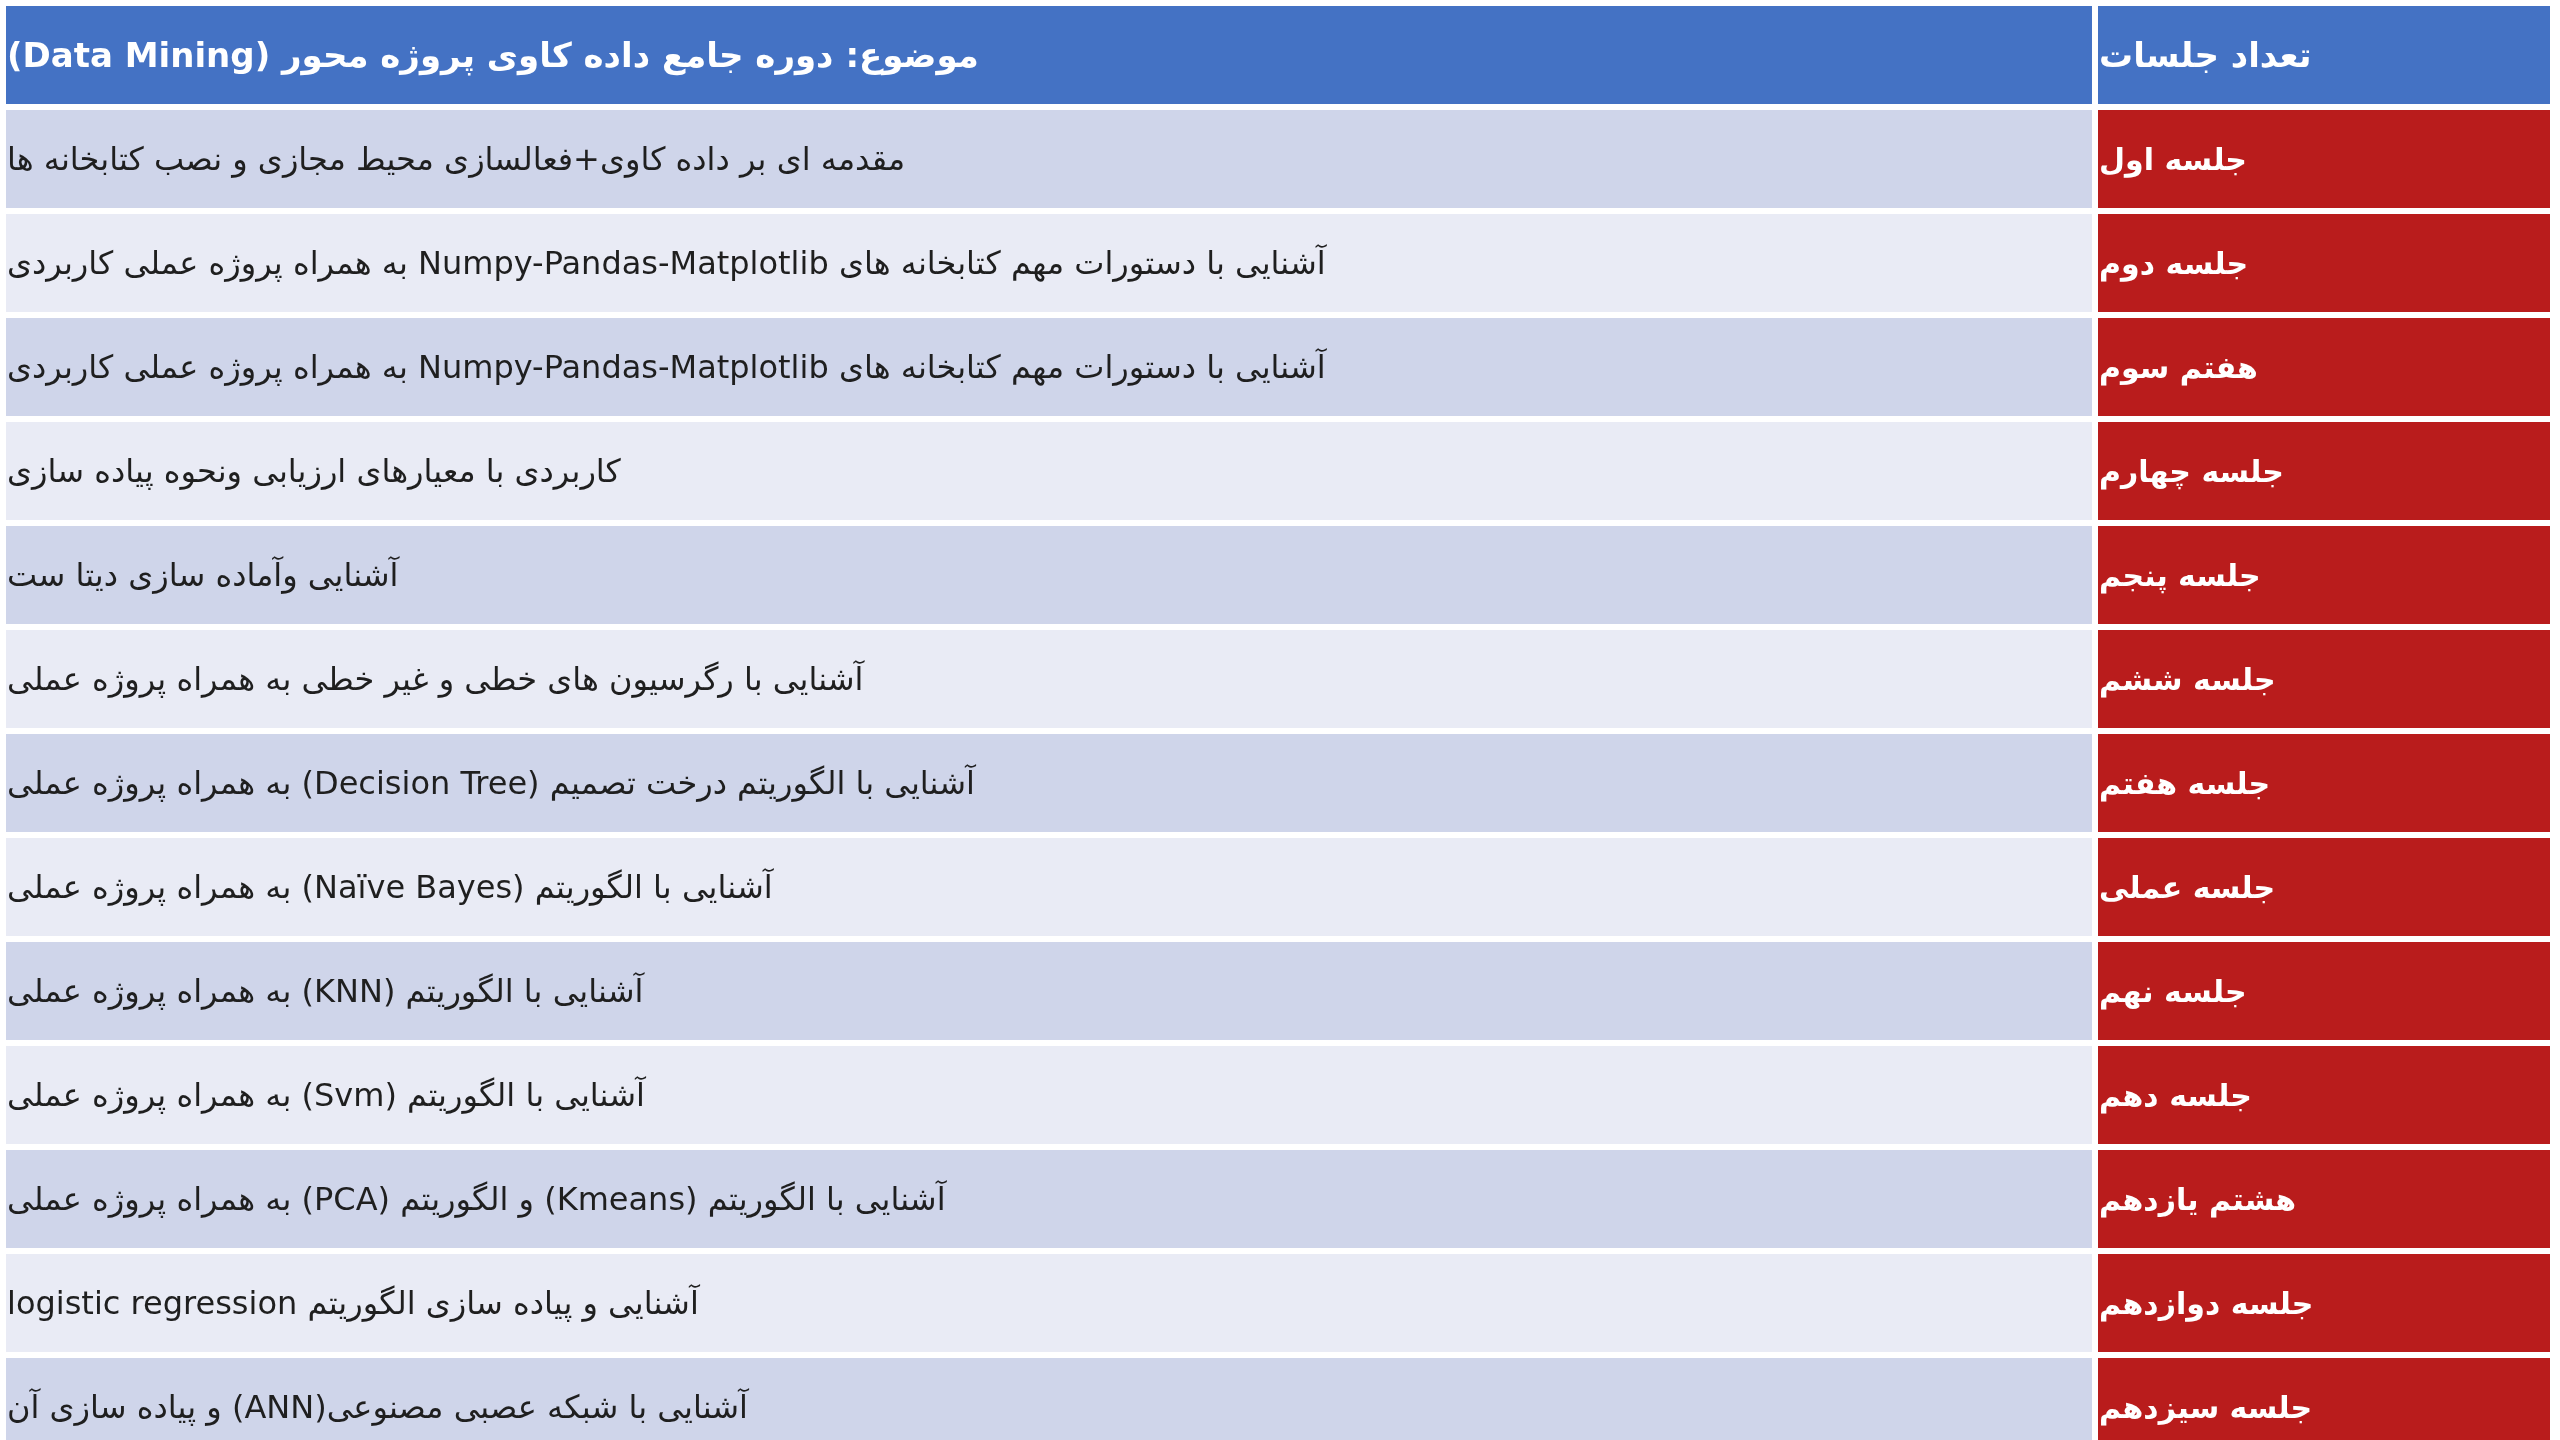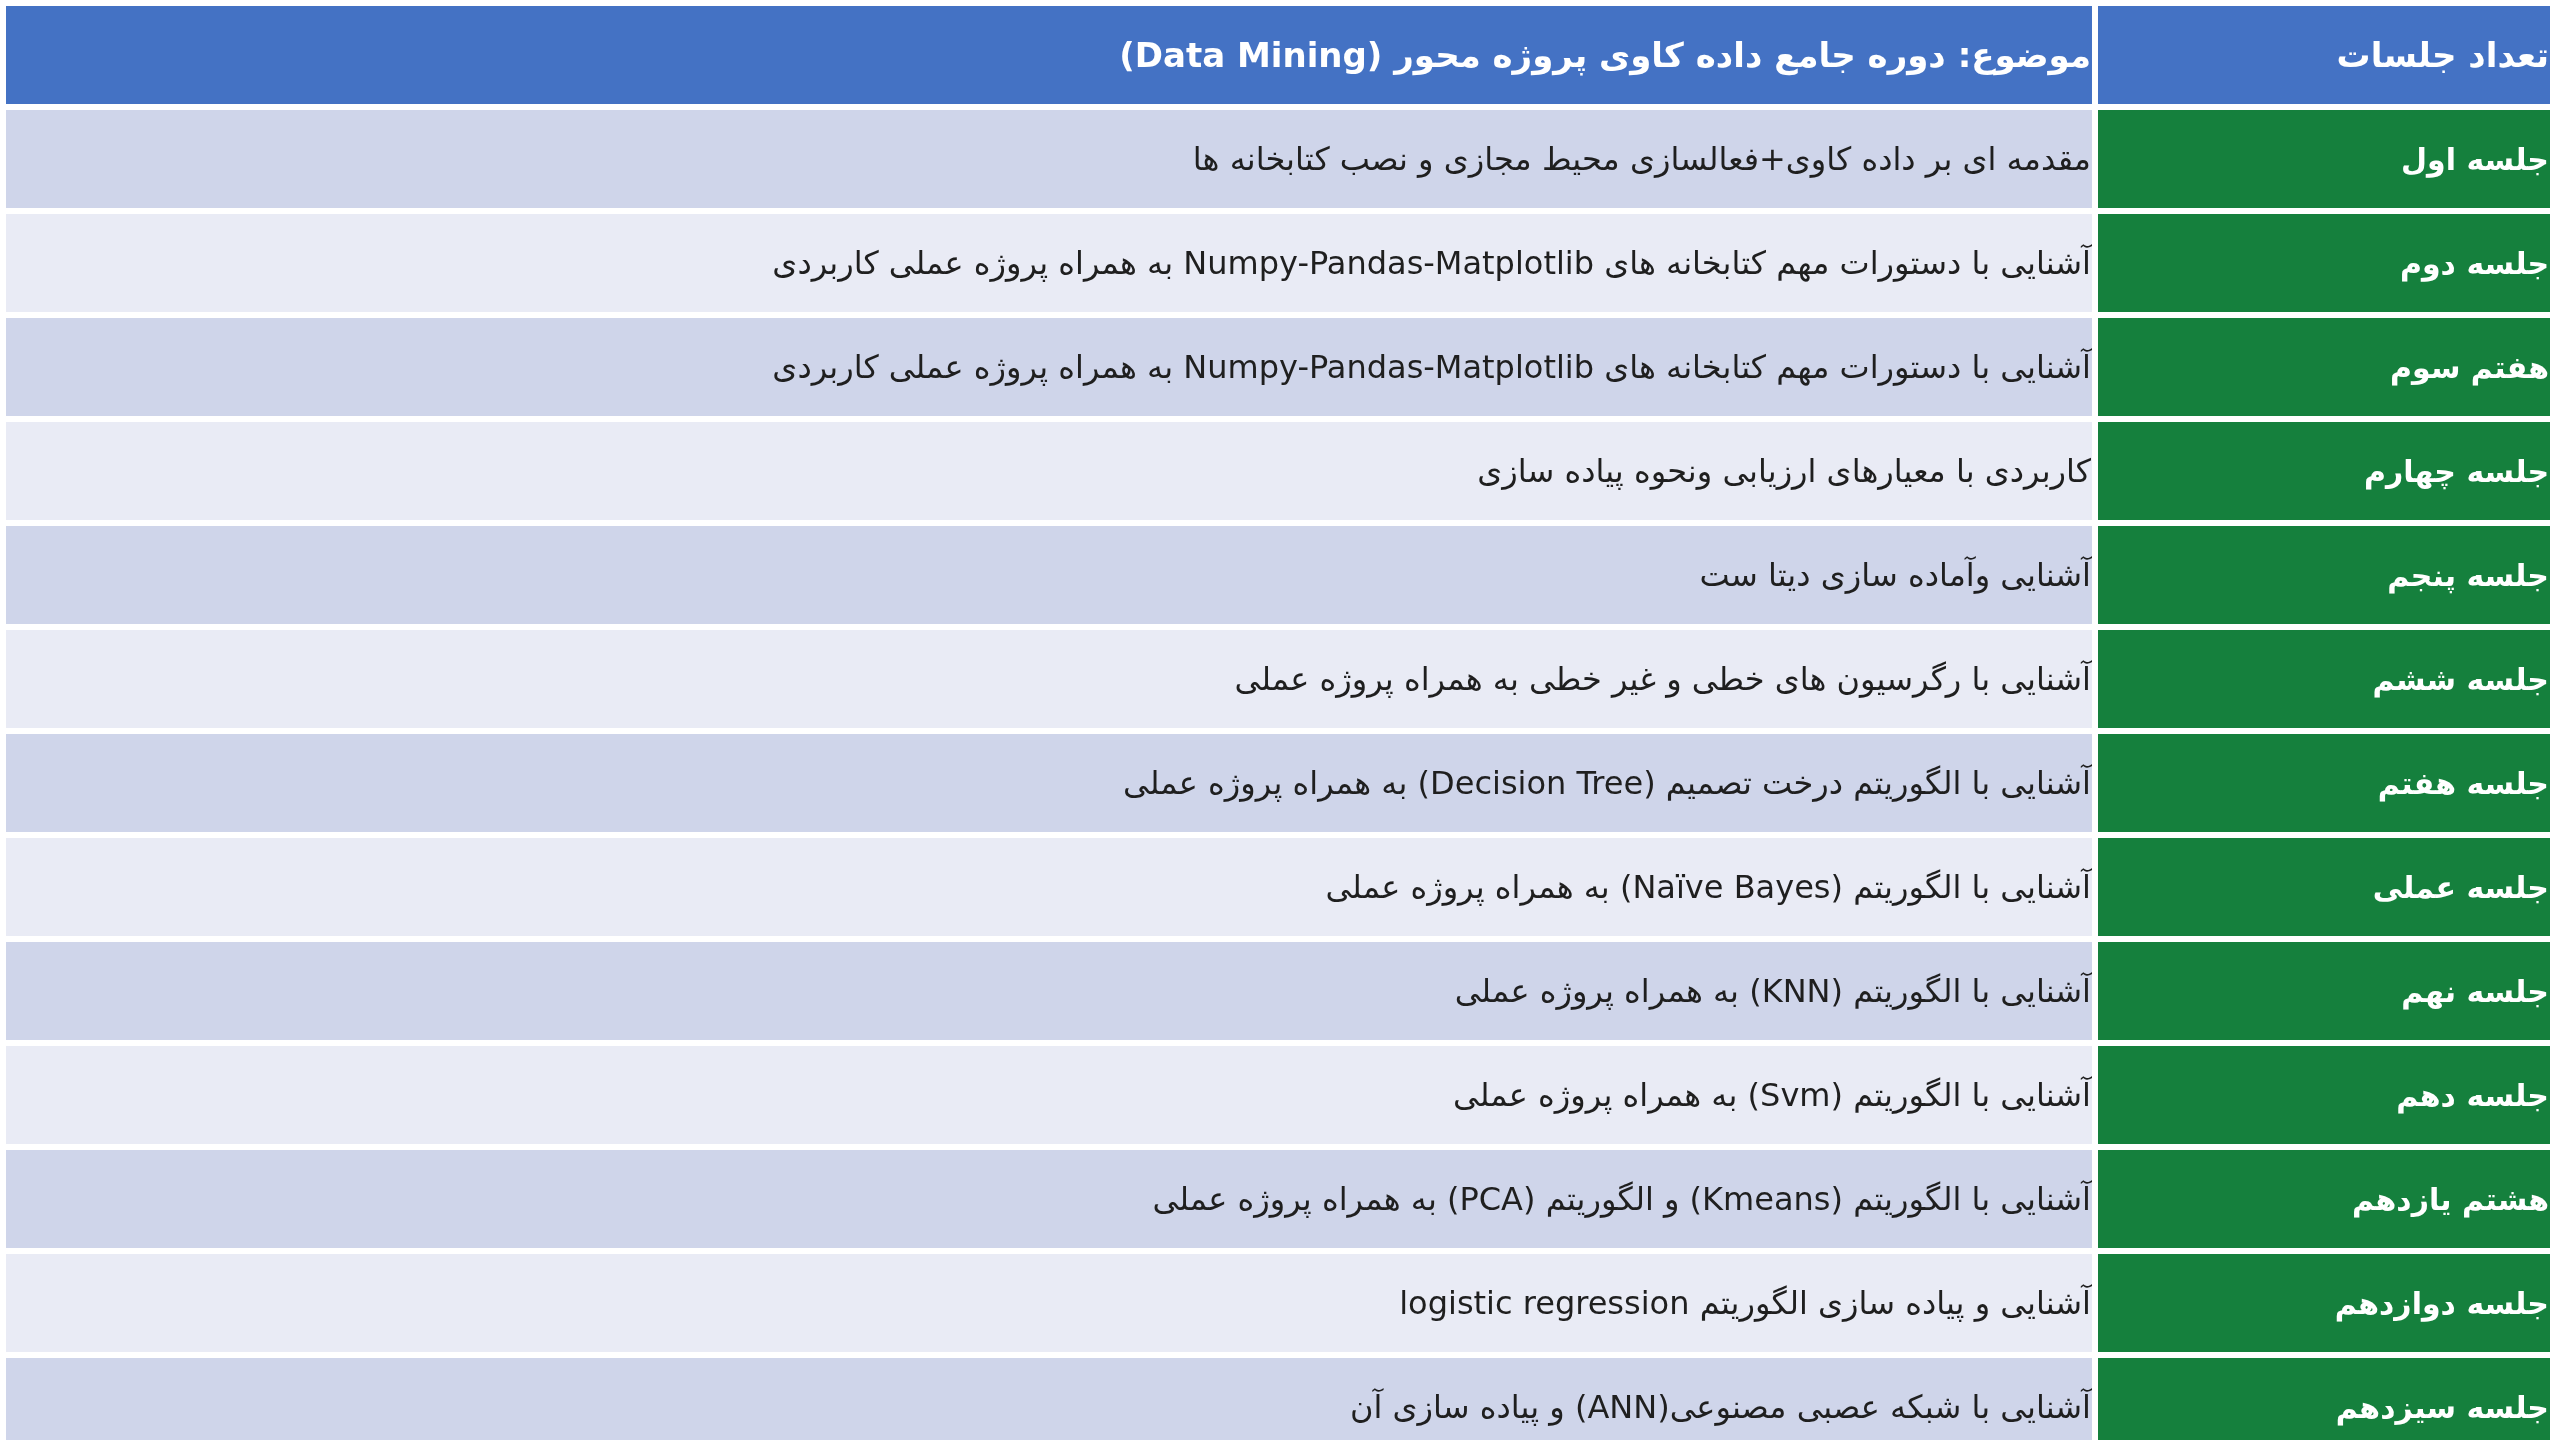--- a/index.html
+++ b/index.html
@@ -14,37 +14,37 @@
     direction: rtl;
     width: 2556px;
     height: 1438px;
     border-collapse: separate;
     border-spacing: 6px;
     table-layout: fixed;
   }
   col.col-sessions { width: 452px; }
   col.col-topic    { width: auto; }
   td {
-    text-align: right;
+    text-align: left;
     vertical-align: middle;
     height: 96px;
     overflow: hidden;
     white-space: nowrap;
   }
   
   tr.header-row td {
     background: #4472C4;
     color: #ffffff;
     font-weight: bold;
   }
   tr.header-row td.topic-cell { font-size: 34px; }
   tr.header-row td.session-cell { font-size: 34px; }
   
   td.session-cell {
-    background: #15803d;
+    background: #b91c1c;
     color: #ffffff;
     font-weight: bold;
     font-size: 30px;
   }
   td.topic-cell {
     color: #1f1f1f;
     font-size: 32px;
   }
   
   tr.data-row:nth-child(odd)  td.topic-cell { background: #E9EBF5; }

